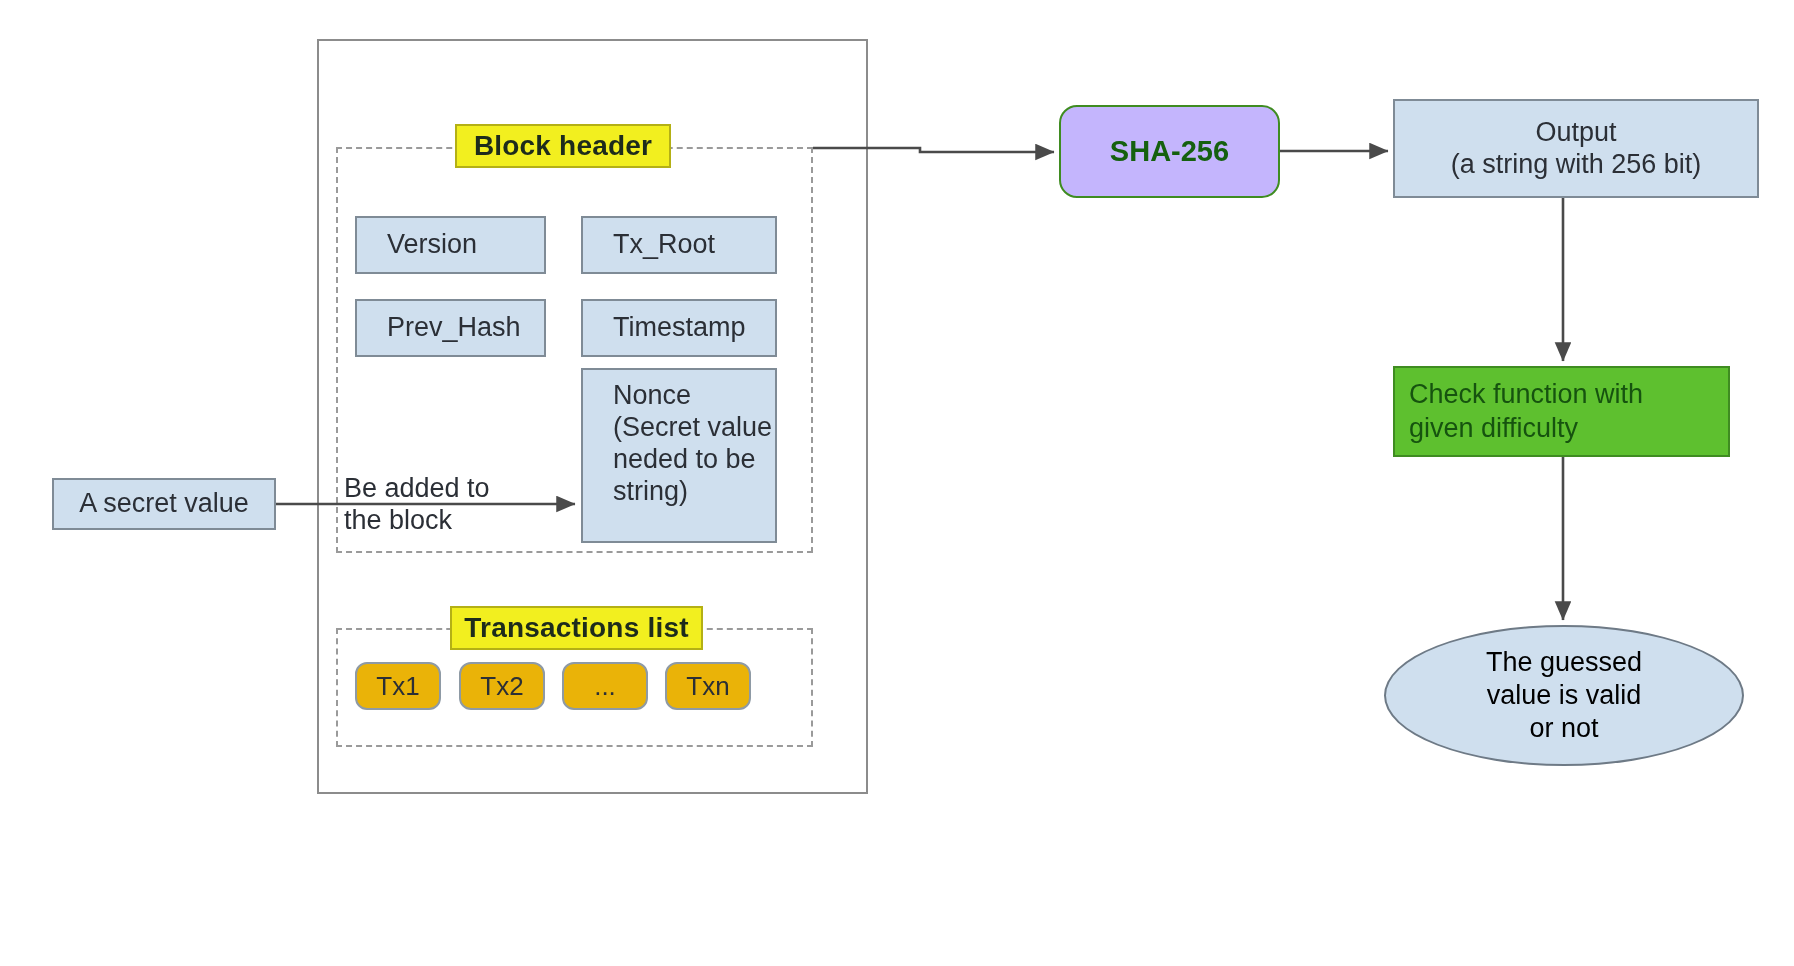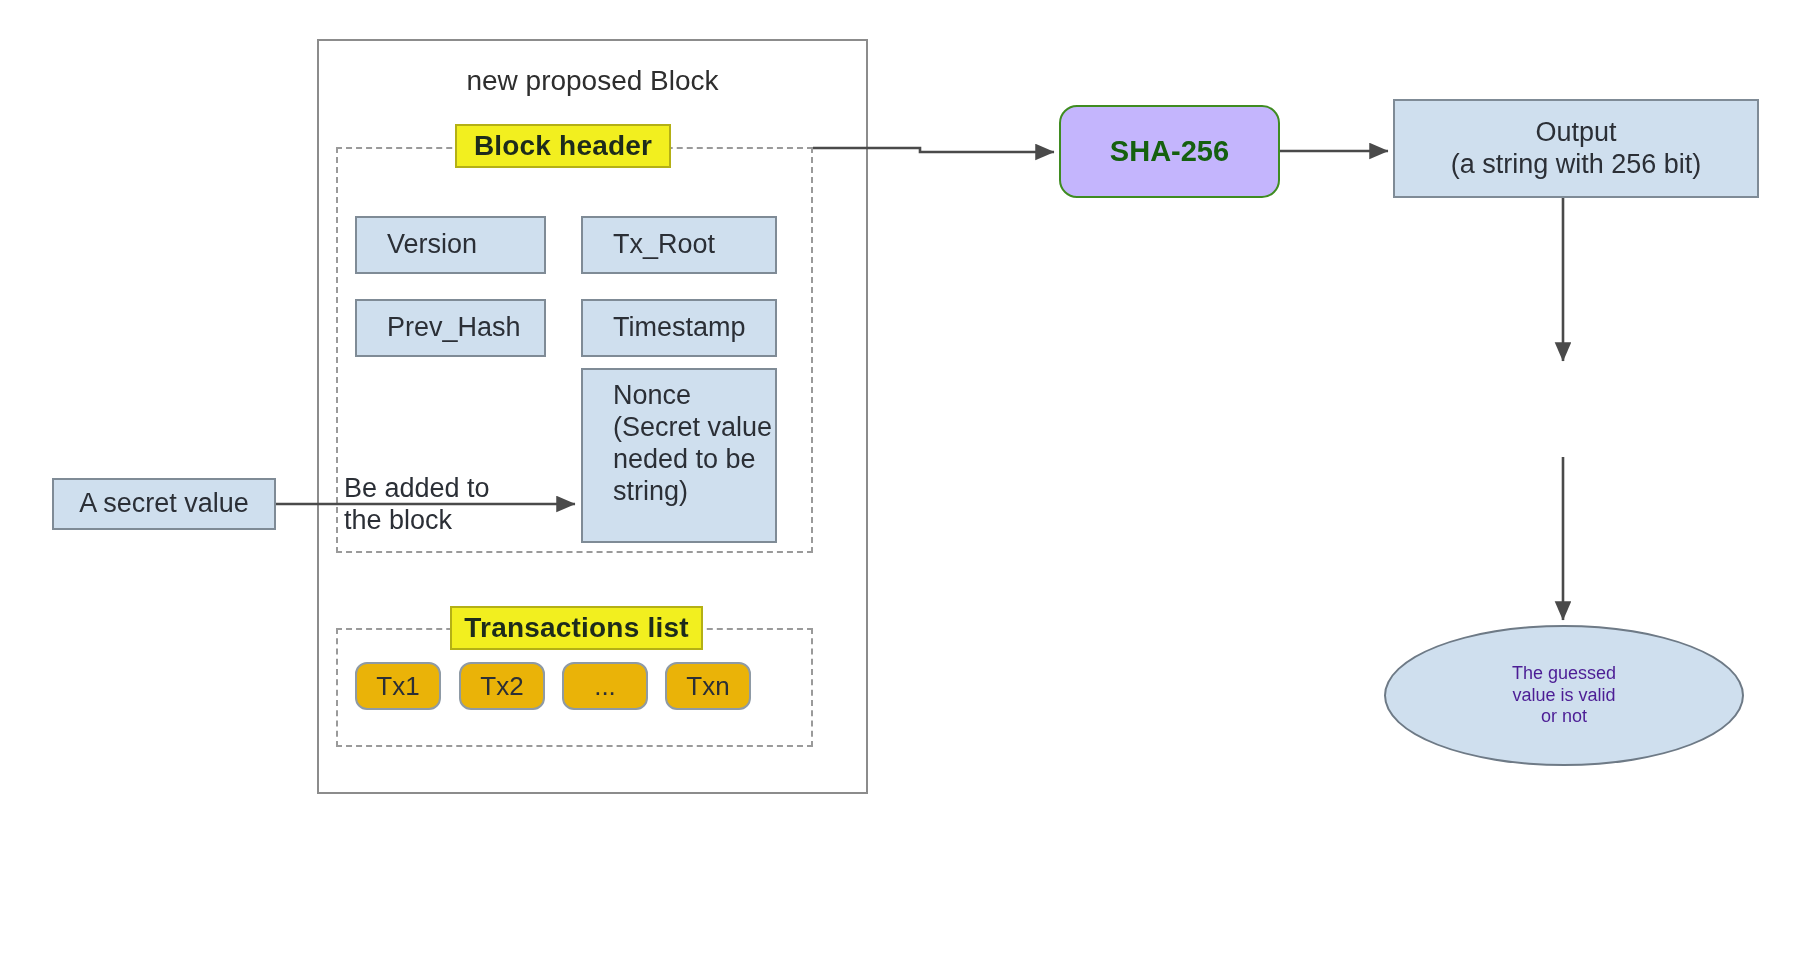--- a/index.html
+++ b/index.html
@@ -107,22 +107,22 @@
     color: #2e2e2e;
     font-size: 28px;
     text-align: center;
     width: 100%;
   }
 
   .ellipse-node {
     background: #cfdfee;
     border: 2px solid #6e7a86;
     border-radius: 50%;
-    color: #4c1d95;
-    font-size: 18px;
+    color: #000000;
+    font-size: 27px;
     line-height: 1.22;
     display: flex;
     align-items: center;
     justify-content: center;
     text-align: center;
   }
 
   svg.overlay {
     position: absolute;
     left: 0; top: 0;
@@ -132,23 +132,20 @@
   }
   .nonce-lines span { display:block; }
 </style>
 </head>
 <body>
 
 <div id="canvas">
 
   <div class="abs outer-block" style="left:317px; top:39px; width:551px; height:755px;"></div>
 
-  <div class="abs" style="left:317px; top:63px; width:551px; height:36px; display:flex; align-items:center; justify-content:center;">
-    <div class="block-title">new proposed Block</div>
-  </div>
 
   <div class="abs dashed-box" style="left:336px; top:147px; width:477px; height:406px;"></div>
 
   <div class="abs yellow-tag" style="left:455px; top:124px; width:216px; height:44px;">Block header</div>
 
   <div class="abs blue-box" style="left:355px; top:216px; width:191px; height:58px;">Version</div>
 
   <div class="abs blue-box" style="left:355px; top:299px; width:191px; height:58px;">Prev_Hash</div>
 
 
@@ -181,20 +178,26 @@
 
   <div class="abs blue-box center" style="left:52px; top:478px; width:224px; height:52px;">A secret value</div>
 
   <div class="abs green-round" style="left:1059px; top:105px; width:221px; height:93px;">SHA-256</div>
 
   <div class="abs blue-box center" style="left:1393px; top:99px; width:366px; height:99px; flex-direction:column; justify-content:center;">
     <div>Output</div>
     <div>(a string with 256 bit)</div>
   </div>
 
+  <div class="abs green-box" style="left:1393px; top:366px; width:337px; height:91px;">
+    <div>
+      <div>Check function with</div>
+      <div>given difficulty</div>
+    </div>
+  </div>
 
   <div class="abs ellipse-node" style="left:1384px; top:625px; width:360px; height:141px;">
     <div>
       <div>The guessed</div>
       <div>value is valid</div>
       <div>or not</div>
     </div>
   </div>
 
   <svg class="overlay" viewBox="0 0 1794 966">

